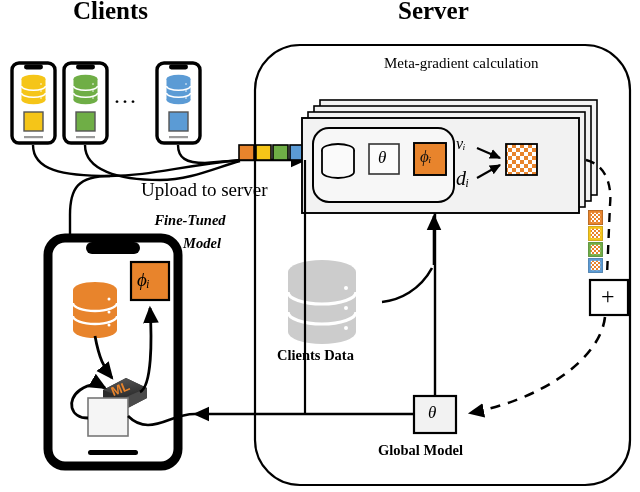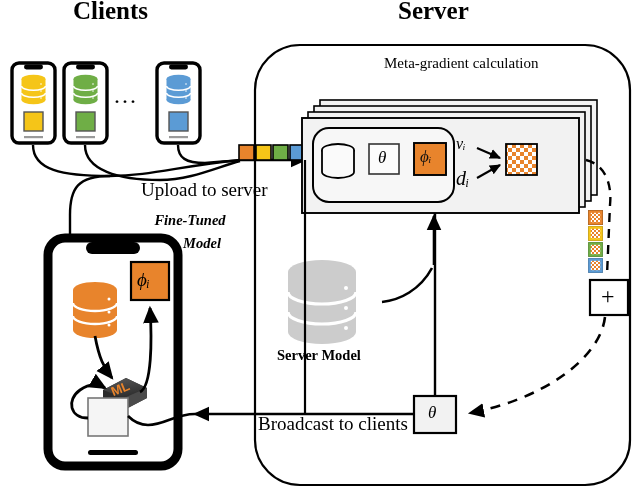--- a/index.html
+++ b/index.html
@@ -236,21 +236,21 @@
 <div class="lbl small" style="left:141px;top:180px;">Upload to server</div>
 
 <div class="lbl bold ctr" style="left:143px;top:213px;width:94px;">Fine-Tuned</div>
 <div class="lbl bold ctr" style="left:167px;top:218px;width:70px;margin-top:18px;">Model</div>
 
 
 <div class="lbl ital" style="left:137px;top:270px;font-size:19px;">ϕᵢ</div>
 <div class="lbl" style="left:111px;top:382px;font-size:13px;font-weight:bold;color:#E8842C;
      transform:rotate(-22deg);font-family:'Liberation Sans',sans-serif;">ML</div>
 
-<div class="lbl bold" style="left:277px;top:348px;">Server Model</div>
+<div class="lbl bold" style="left:277px;top:348px;">Clients Data</div>
 
 <div class="lbl" style="left:601px;top:284px;font-size:24px;">+</div>
 
 <div class="lbl ital" style="left:428px;top:404px;font-size:17px;">θ</div>
-
-<div class="lbl small" style="left:258px;top:414px;">Broadcast to clients</div>
+<div class="lbl bold" style="left:378px;top:443px;">Global Model</div>
+
 
 </div>
 
 </body></html>

